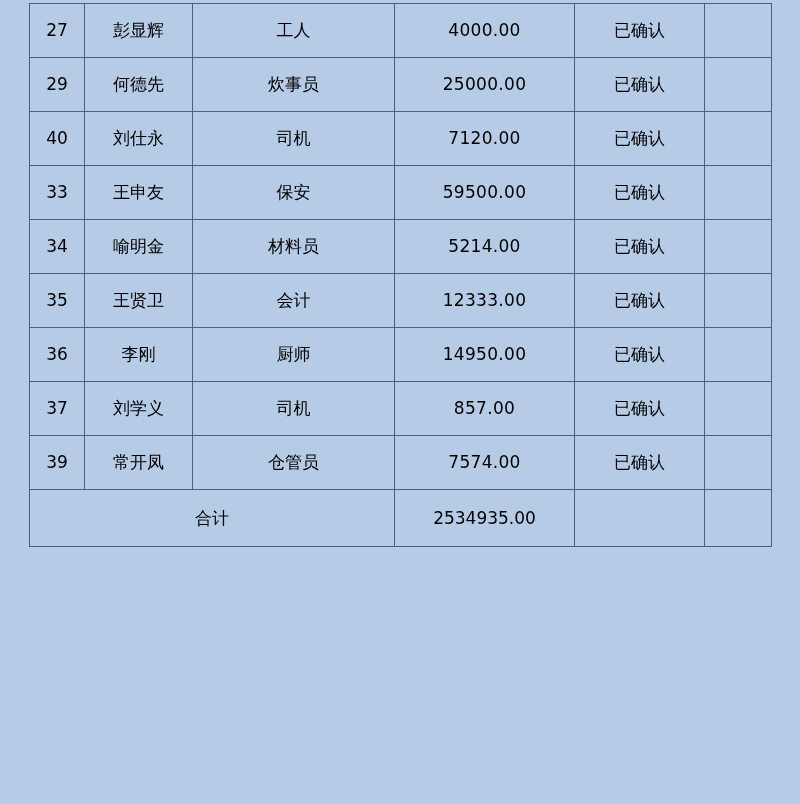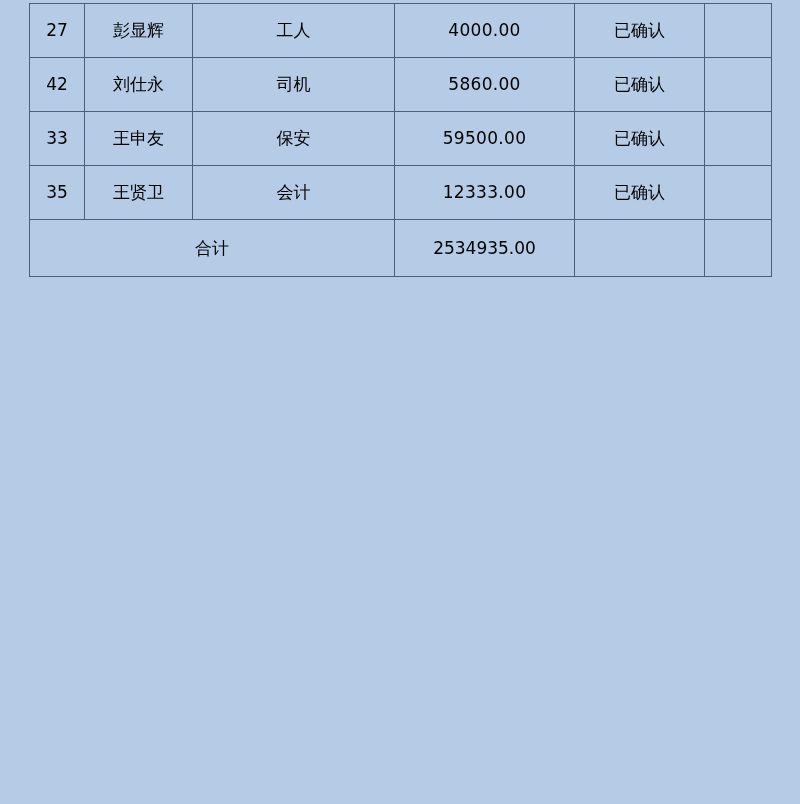--- a/index.html
+++ b/index.html
@@ -88,40 +88,80 @@
     <tbody>
       <tr>
         <td class="index">27</td>
         <td class="name">彭显辉</td>
         <td class="role">工人</td>
         <td class="amount">4000.00</td>
         <td class="status">已确认</td>
         <td class="blank"></td>
       </tr>
       <tr>
-        <td class="index">42</td>
+        <td class="index">29</td>
+        <td class="name">何德先</td>
+        <td class="role">炊事员</td>
+        <td class="amount">25000.00</td>
+        <td class="status">已确认</td>
+        <td class="blank"></td>
+      </tr>
+      <tr>
+        <td class="index">40</td>
         <td class="name">刘仕永</td>
         <td class="role">司机</td>
-        <td class="amount">5860.00</td>
+        <td class="amount">7120.00</td>
         <td class="status">已确认</td>
         <td class="blank"></td>
       </tr>
       <tr>
         <td class="index">33</td>
         <td class="name">王申友</td>
         <td class="role">保安</td>
         <td class="amount">59500.00</td>
         <td class="status">已确认</td>
         <td class="blank"></td>
       </tr>
       <tr>
+        <td class="index">34</td>
+        <td class="name">喻明金</td>
+        <td class="role">材料员</td>
+        <td class="amount">5214.00</td>
+        <td class="status">已确认</td>
+        <td class="blank"></td>
+      </tr>
+      <tr>
         <td class="index">35</td>
         <td class="name">王贤卫</td>
         <td class="role">会计</td>
         <td class="amount">12333.00</td>
+        <td class="status">已确认</td>
+        <td class="blank"></td>
+      </tr>
+      <tr>
+        <td class="index">36</td>
+        <td class="name">李刚</td>
+        <td class="role">厨师</td>
+        <td class="amount">14950.00</td>
+        <td class="status">已确认</td>
+        <td class="blank"></td>
+      </tr>
+      <tr>
+        <td class="index">37</td>
+        <td class="name">刘学义</td>
+        <td class="role">司机</td>
+        <td class="amount">857.00</td>
+        <td class="status">已确认</td>
+        <td class="blank"></td>
+      </tr>
+      <tr>
+        <td class="index">39</td>
+        <td class="name">常开凤</td>
+        <td class="role">仓管员</td>
+        <td class="amount">7574.00</td>
         <td class="status">已确认</td>
         <td class="blank"></td>
       </tr>
       <tr class="total-row">
         <td class="total-label" colspan="3">合计</td>
         <td class="total-amount">2534935.00</td>
         <td class="status"></td>
         <td class="blank"></td>
       </tr>
     </tbody>

